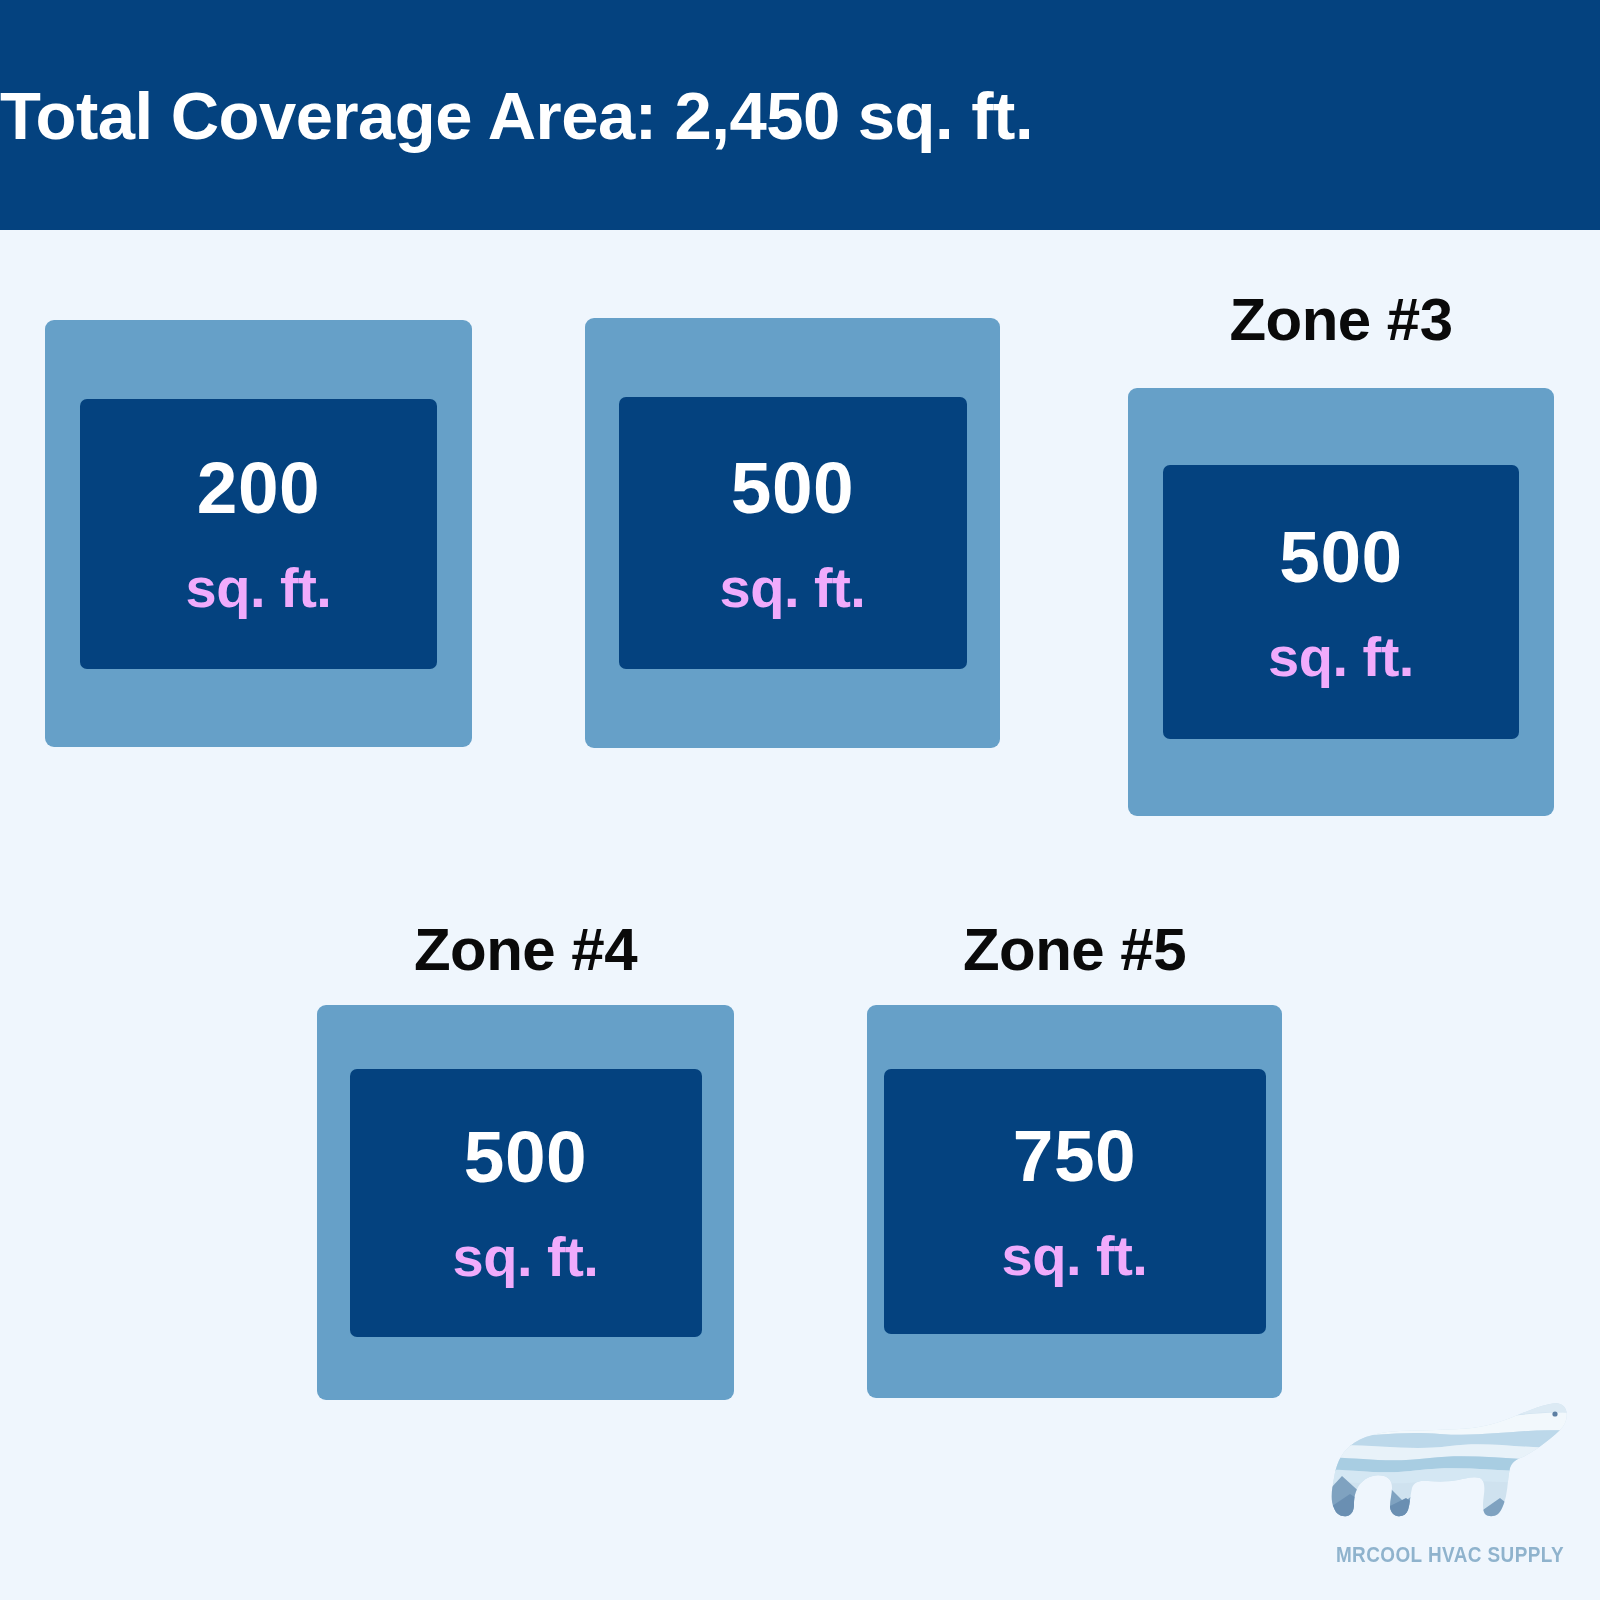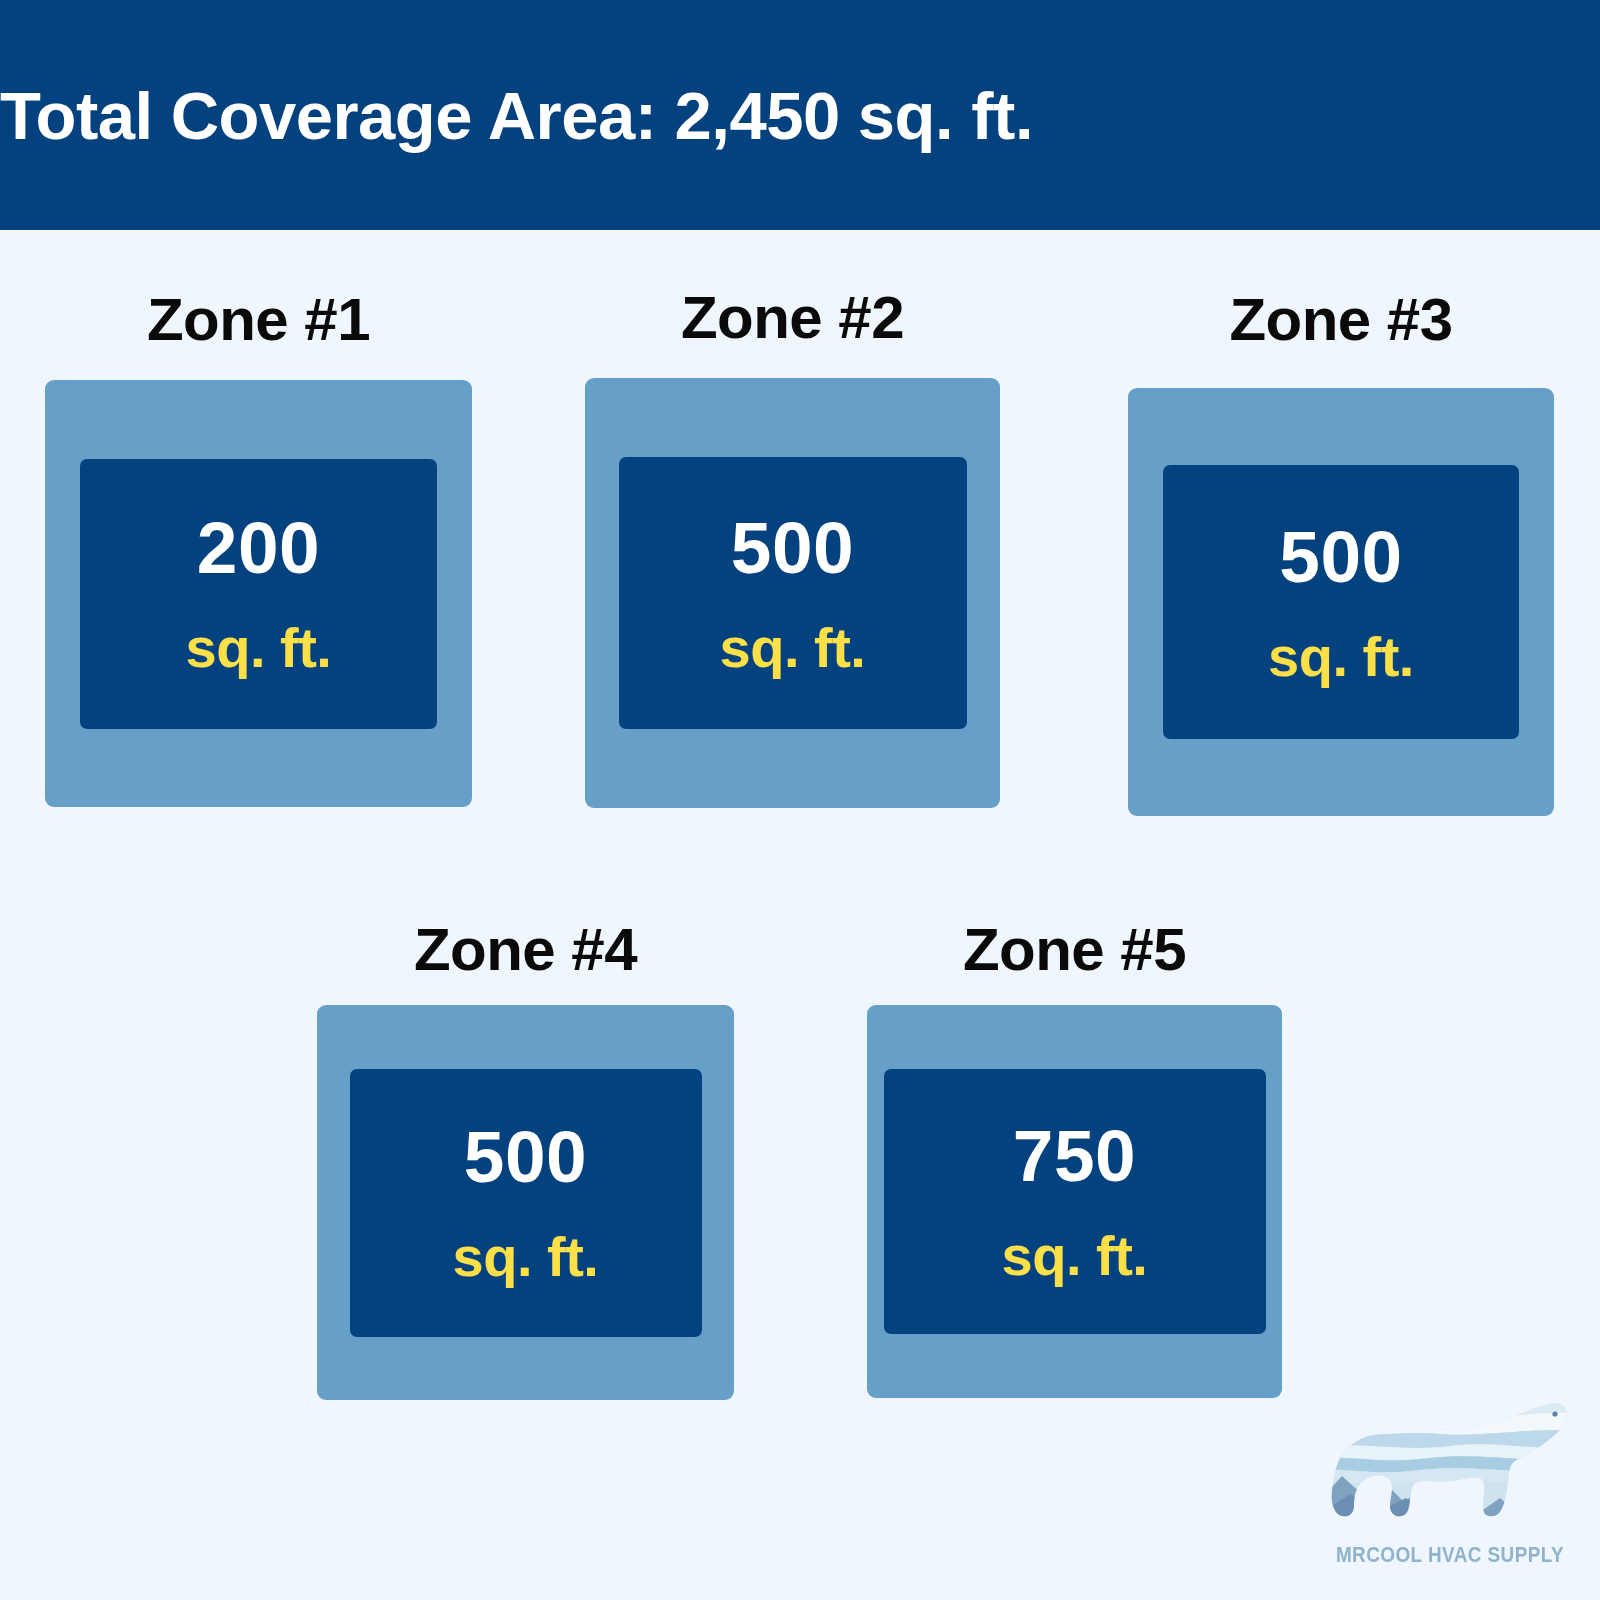--- a/index.html
+++ b/index.html
@@ -83,21 +83,21 @@
 
   .zone-value {
     color: #ffffff;
     font-size: 73px;
     font-weight: bold;
     line-height: 1;
     letter-spacing: 0.5px;
   }
 
   .zone-unit {
-    color: #fde047;
+    color: #f0abfc;
     font-size: 56px;
     font-weight: bold;
     line-height: 1;
     letter-spacing: -0.5px;
   }
 
   
   #zone-1 { left: 45px;   top: 60px; }
   #zone-1 .zone-outer { width: 427px; height: 427px; margin-top: 30px; }
   #zone-1 .zone-inner { width: 357px; height: 270px; }
@@ -152,31 +152,29 @@
 </head>
 <body>
 
 <div id="header-band">
   <div id="header-title">Total Coverage Area: 2,450 sq. ft.</div>
 </div>
 
 <div id="zones-area">
 
   <div class="zone" id="zone-1">
-    <div class="zone-label">Zone #1</div>
     <div class="zone-outer">
       <div class="zone-inner">
         <div class="zone-value">200</div>
         <div class="zone-unit">sq. ft.</div>
       </div>
     </div>
   </div>
 
   <div class="zone" id="zone-2">
-    <div class="zone-label">Zone #2</div>
     <div class="zone-outer">
       <div class="zone-inner">
         <div class="zone-value">500</div>
         <div class="zone-unit">sq. ft.</div>
       </div>
     </div>
   </div>
 
   <div class="zone" id="zone-3">
     <div class="zone-label">Zone #3</div>

